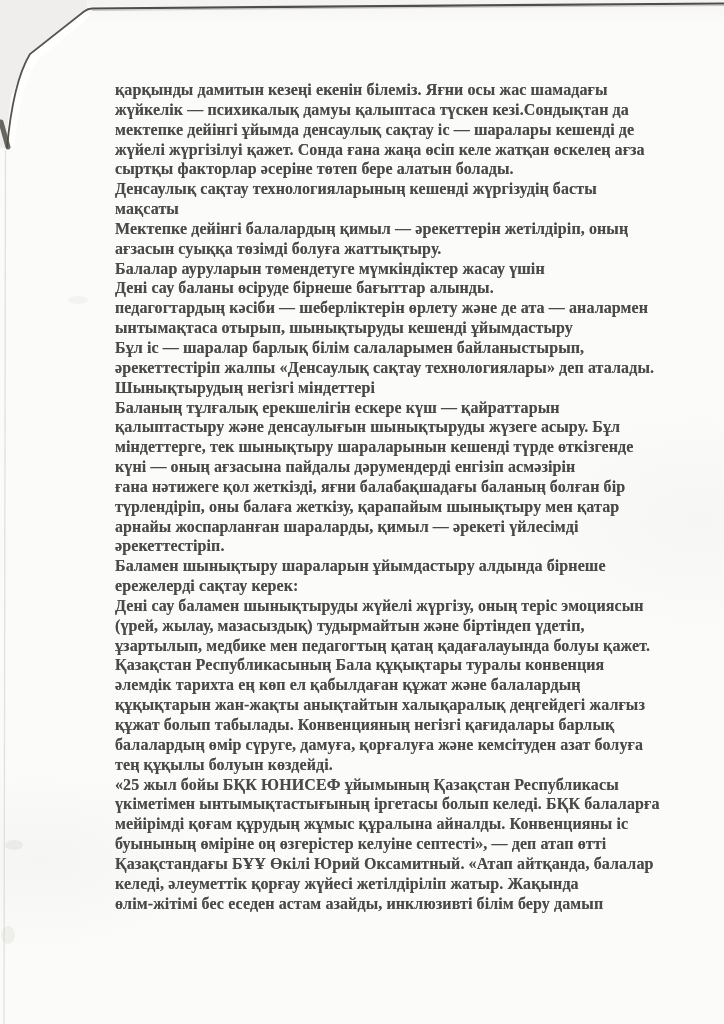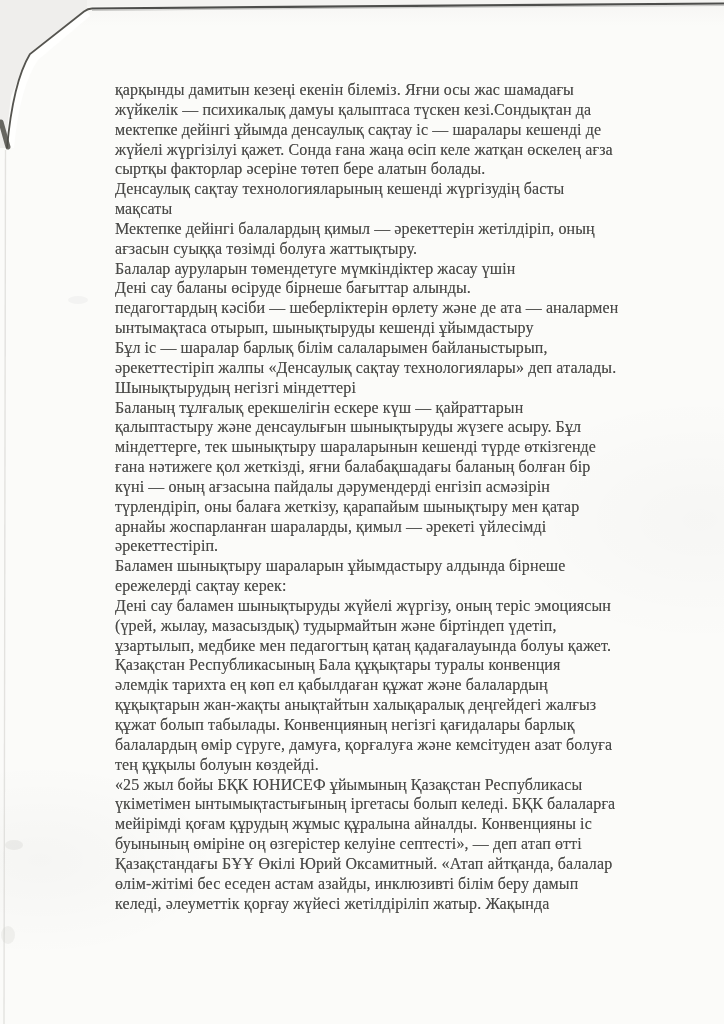--- a/index.html
+++ b/index.html
@@ -15,20 +15,21 @@
     font-family:"Liberation Serif","DejaVu Serif",serif;
     overflow:hidden;
   }
   .scan-page{
     position:relative;
     width:724px;height:1024px;
     background:
       radial-gradient(ellipse 260px 140px at 40px 860px, rgba(0,0,0,0.025), rgba(0,0,0,0) 70%),
       radial-gradient(ellipse 300px 180px at 700px 520px, rgba(0,0,0,0.02), rgba(0,0,0,0) 70%),
       linear-gradient(180deg, #f6f5f3 0px, var(--paper-color) 26px, var(--paper-color) 100%);
+    font-weight: bold;
   }
   .scan-artifacts{
     position:absolute;left:0;top:0;width:724px;height:1024px;
     pointer-events:none;
   }
   .text-block{
     position:absolute;
     left:115px;
     top:80px;
     width:595px;
@@ -83,38 +84,38 @@
       <div class="text-line">Балалар ауруларын төмендетуге мүмкіндіктер жасау үшін</div>
       <div class="text-line">Дені сау баланы өсіруде бірнеше бағыттар алынды.</div>
       <div class="text-line">педагогтардың кәсіби — шеберліктерін өрлету және де ата — аналармен</div>
       <div class="text-line">ынтымақтаса отырып, шынықтыруды кешенді ұйымдастыру</div>
       <div class="text-line">Бұл іс — шаралар барлық білім салаларымен байланыстырып,</div>
       <div class="text-line">әрекеттестіріп жалпы «Денсаулық сақтау технологиялары» деп аталады.</div>
       <div class="text-line">Шынықтырудың негізгі міндеттері</div>
       <div class="text-line">Баланың тұлғалық ерекшелігін ескере күш — қайраттарын</div>
       <div class="text-line">қалыптастыру және денсаулығын шынықтыруды жүзеге асыру. Бұл</div>
       <div class="text-line">міндеттерге, тек шынықтыру шараларынын кешенді түрде өткізгенде</div>
+      <div class="text-line">күні — оның ағзасына пайдалы дәрумендерді енгізіп асмәзірін</div>
       <div class="text-line">ғана нәтижеге қол жеткізді, яғни балабақшадағы баланың болған бір</div>
-      <div class="text-line">күні — оның ағзасына пайдалы дәрумендерді енгізіп асмәзірін</div>
       <div class="text-line">түрлендіріп, оны балаға жеткізу, қарапайым шынықтыру мен қатар</div>
       <div class="text-line">арнайы жоспарланған шараларды, қимыл — әрекеті үйлесімді</div>
       <div class="text-line">әрекеттестіріп.</div>
       <div class="text-line">Баламен шынықтыру шараларын ұйымдастыру алдында бірнеше</div>
       <div class="text-line">ережелерді сақтау керек:</div>
       <div class="text-line">Дені сау баламен шынықтыруды жүйелі жүргізу, оның теріс эмоциясын</div>
       <div class="text-line">(үрей, жылау, мазасыздық) тудырмайтын және біртіндеп үдетіп,</div>
       <div class="text-line">ұзартылып, медбике мен педагогтың қатаң қадағалауында болуы қажет.</div>
       <div class="text-line">Қазақстан Республикасының Бала құқықтары туралы конвенция</div>
       <div class="text-line">әлемдік тарихта ең көп ел қабылдаған құжат және балалардың</div>
       <div class="text-line">құқықтарын жан-жақты анықтайтын халықаралық деңгейдегі жалғыз</div>
       <div class="text-line">құжат болып табылады. Конвенцияның негізгі қағидалары барлық</div>
       <div class="text-line">балалардың өмір сүруге, дамуға, қорғалуға және кемсітуден азат болуға</div>
       <div class="text-line">тең құқылы болуын көздейді.</div>
       <div class="text-line">«25 жыл бойы БҚК ЮНИСЕФ ұйымының Қазақстан Республикасы</div>
       <div class="text-line">үкіметімен ынтымықтастығының іргетасы болып келеді. БҚК балаларға</div>
       <div class="text-line">мейірімді қоғам құрудың жұмыс құралына айналды. Конвенцияны іс</div>
       <div class="text-line">буынының өміріне оң өзгерістер келуіне септесті», — деп атап өтті</div>
       <div class="text-line">Қазақстандағы БҰҰ Өкілі Юрий Оксамитный. «Атап айтқанда, балалар</div>
+      <div class="text-line">келеді, әлеуметтік қорғау жүйесі жетілдіріліп жатыр. Жақында</div>
       <div class="text-line">өлім-жітімі бес еседен астам азайды, инклюзивті білім беру дамып</div>
-      <div class="text-line">келеді, әлеуметтік қорғау жүйесі жетілдіріліп жатыр. Жақында</div>
     </div>
 
 </div>
 
 </body></html>

